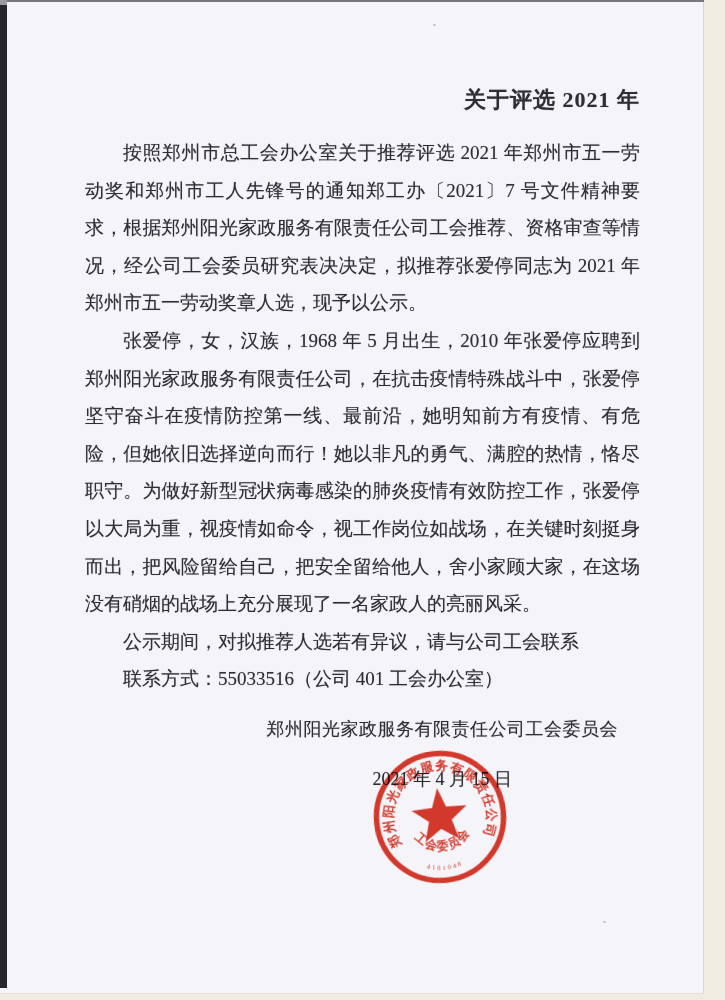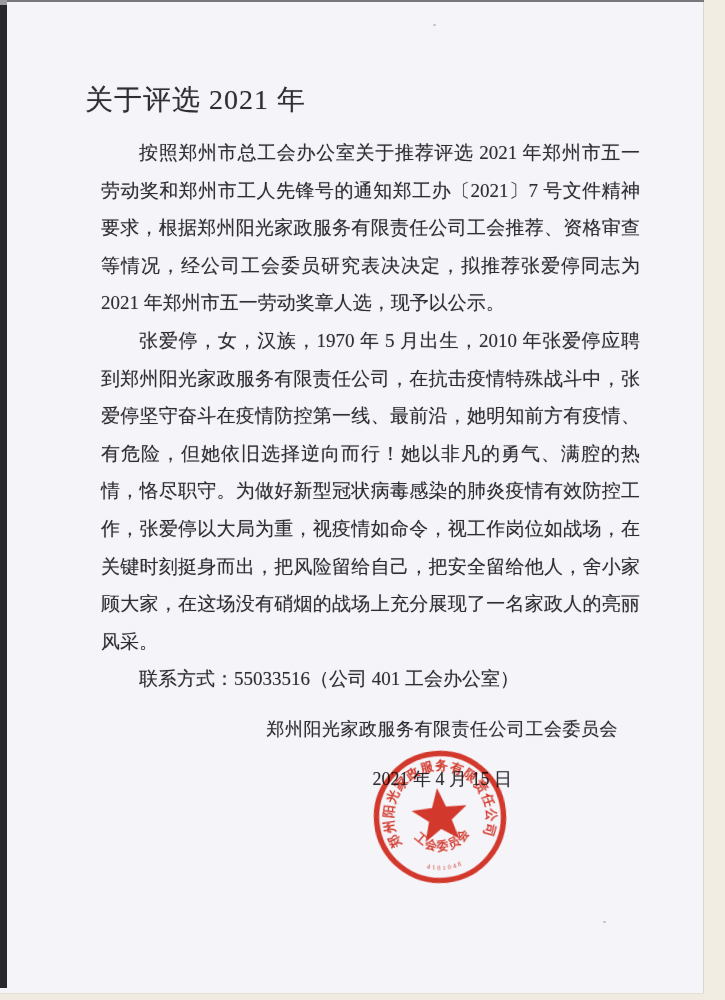--- a/index.html
+++ b/index.html
@@ -22,22 +22,22 @@
   .speck.s3 { left: 433px; top: 24px; }
 
   
   .doc {
     position: absolute; left: 85px; top: 0; width: 555px;
     padding-top: 81px;
     color: #2f2e33;
     text-shadow: 0 0 1px rgba(47,46,51,.38);
     z-index: 1;
   }
-  .title { text-align: left; font-weight: normal; font-size: 28px; line-height: 37px; letter-spacing: 1px; }
-  .bodytext { margin-top: 16px; font-size: 19px; line-height: 37.6px; text-align: justify; margin-left: 16px; }
+  .title { text-align: right; font-weight: bold; font-size: 22px; line-height: 37px; letter-spacing: 1px; }
+  .bodytext { margin-top: 16px; font-size: 19px; line-height: 37.6px; text-align: justify; }
   .para { margin: 0; text-indent: 2em; }
   .sig-block { width: fit-content; margin: 13px 22px 0 auto; font-size: 18px; line-height: 37.6px; }
   .sig-line  { text-align: center; letter-spacing: .5px; }
   .date-line { text-align: center; margin-top: 12px; }
 
   
   .stamp {
     position: absolute; left: 345px; top: 722px;
     mix-blend-mode: multiply;
     opacity: .92;
@@ -52,21 +52,22 @@
 </head>
 <body>
 
 <div>
 
   <div class="doc">
     <div class="title">关于评选 2021 年</div>
 
     <div class="bodytext">
       <p class="para">按照郑州市总工会办公室关于推荐评选 2021 年郑州市五一劳动奖和郑州市工人先锋号的通知郑工办〔2021〕7 号文件精神要求，根据郑州阳光家政服务有限责任公司工会推荐、资格审查等情况，经公司工会委员研究表决决定，拟推荐张爱停同志为 2021 年郑州市五一劳动奖章人选，现予以公示。</p>
-      <p class="para">张爱停，女，汉族，1970 年 5 月出生，2010 年张爱停应聘到郑州阳光家政服务有限责任公司，在抗击疫情特殊战斗中，张爱停坚守奋斗在疫情防控第一线、最前沿，她明知前方有疫情、有危险，但她依旧选择逆向而行！她以非凡的勇气、满腔的热情，恪尽职守。为做好新型冠状病毒感染的肺炎疫情有效防控工作，张爱停以大局为重，视疫情如命令，视工作岗位如战场，在关键时刻挺身而出，把风险留给自己，把安全留给他人，舍小家顾大家，在这场没有硝烟的战场上充分展现了一名家政人的亮丽风采。</p>
+      <p class="para">张爱停，女，汉族，1968 年 5 月出生，2010 年张爱停应聘到郑州阳光家政服务有限责任公司，在抗击疫情特殊战斗中，张爱停坚守奋斗在疫情防控第一线、最前沿，她明知前方有疫情、有危险，但她依旧选择逆向而行！她以非凡的勇气、满腔的热情，恪尽职守。为做好新型冠状病毒感染的肺炎疫情有效防控工作，张爱停以大局为重，视疫情如命令，视工作岗位如战场，在关键时刻挺身而出，把风险留给自己，把安全留给他人，舍小家顾大家，在这场没有硝烟的战场上充分展现了一名家政人的亮丽风采。</p>
+      <p class="para">公示期间，对拟推荐人选若有异议，请与公司工会联系</p>
       <p class="para">联系方式：55033516（公司 401 工会办公室）</p>
     </div>
 
     <div class="sig-block">
       <div class="sig-line">郑州阳光家政服务有限责任公司工会委员会</div>
       <div class="date-line">2021 年 4 月 15 日</div>
     </div>
   </div>
 
   <svg class="stamp" width="190" height="190" viewBox="0 0 190 190" xmlns="http://www.w3.org/2000/svg">

